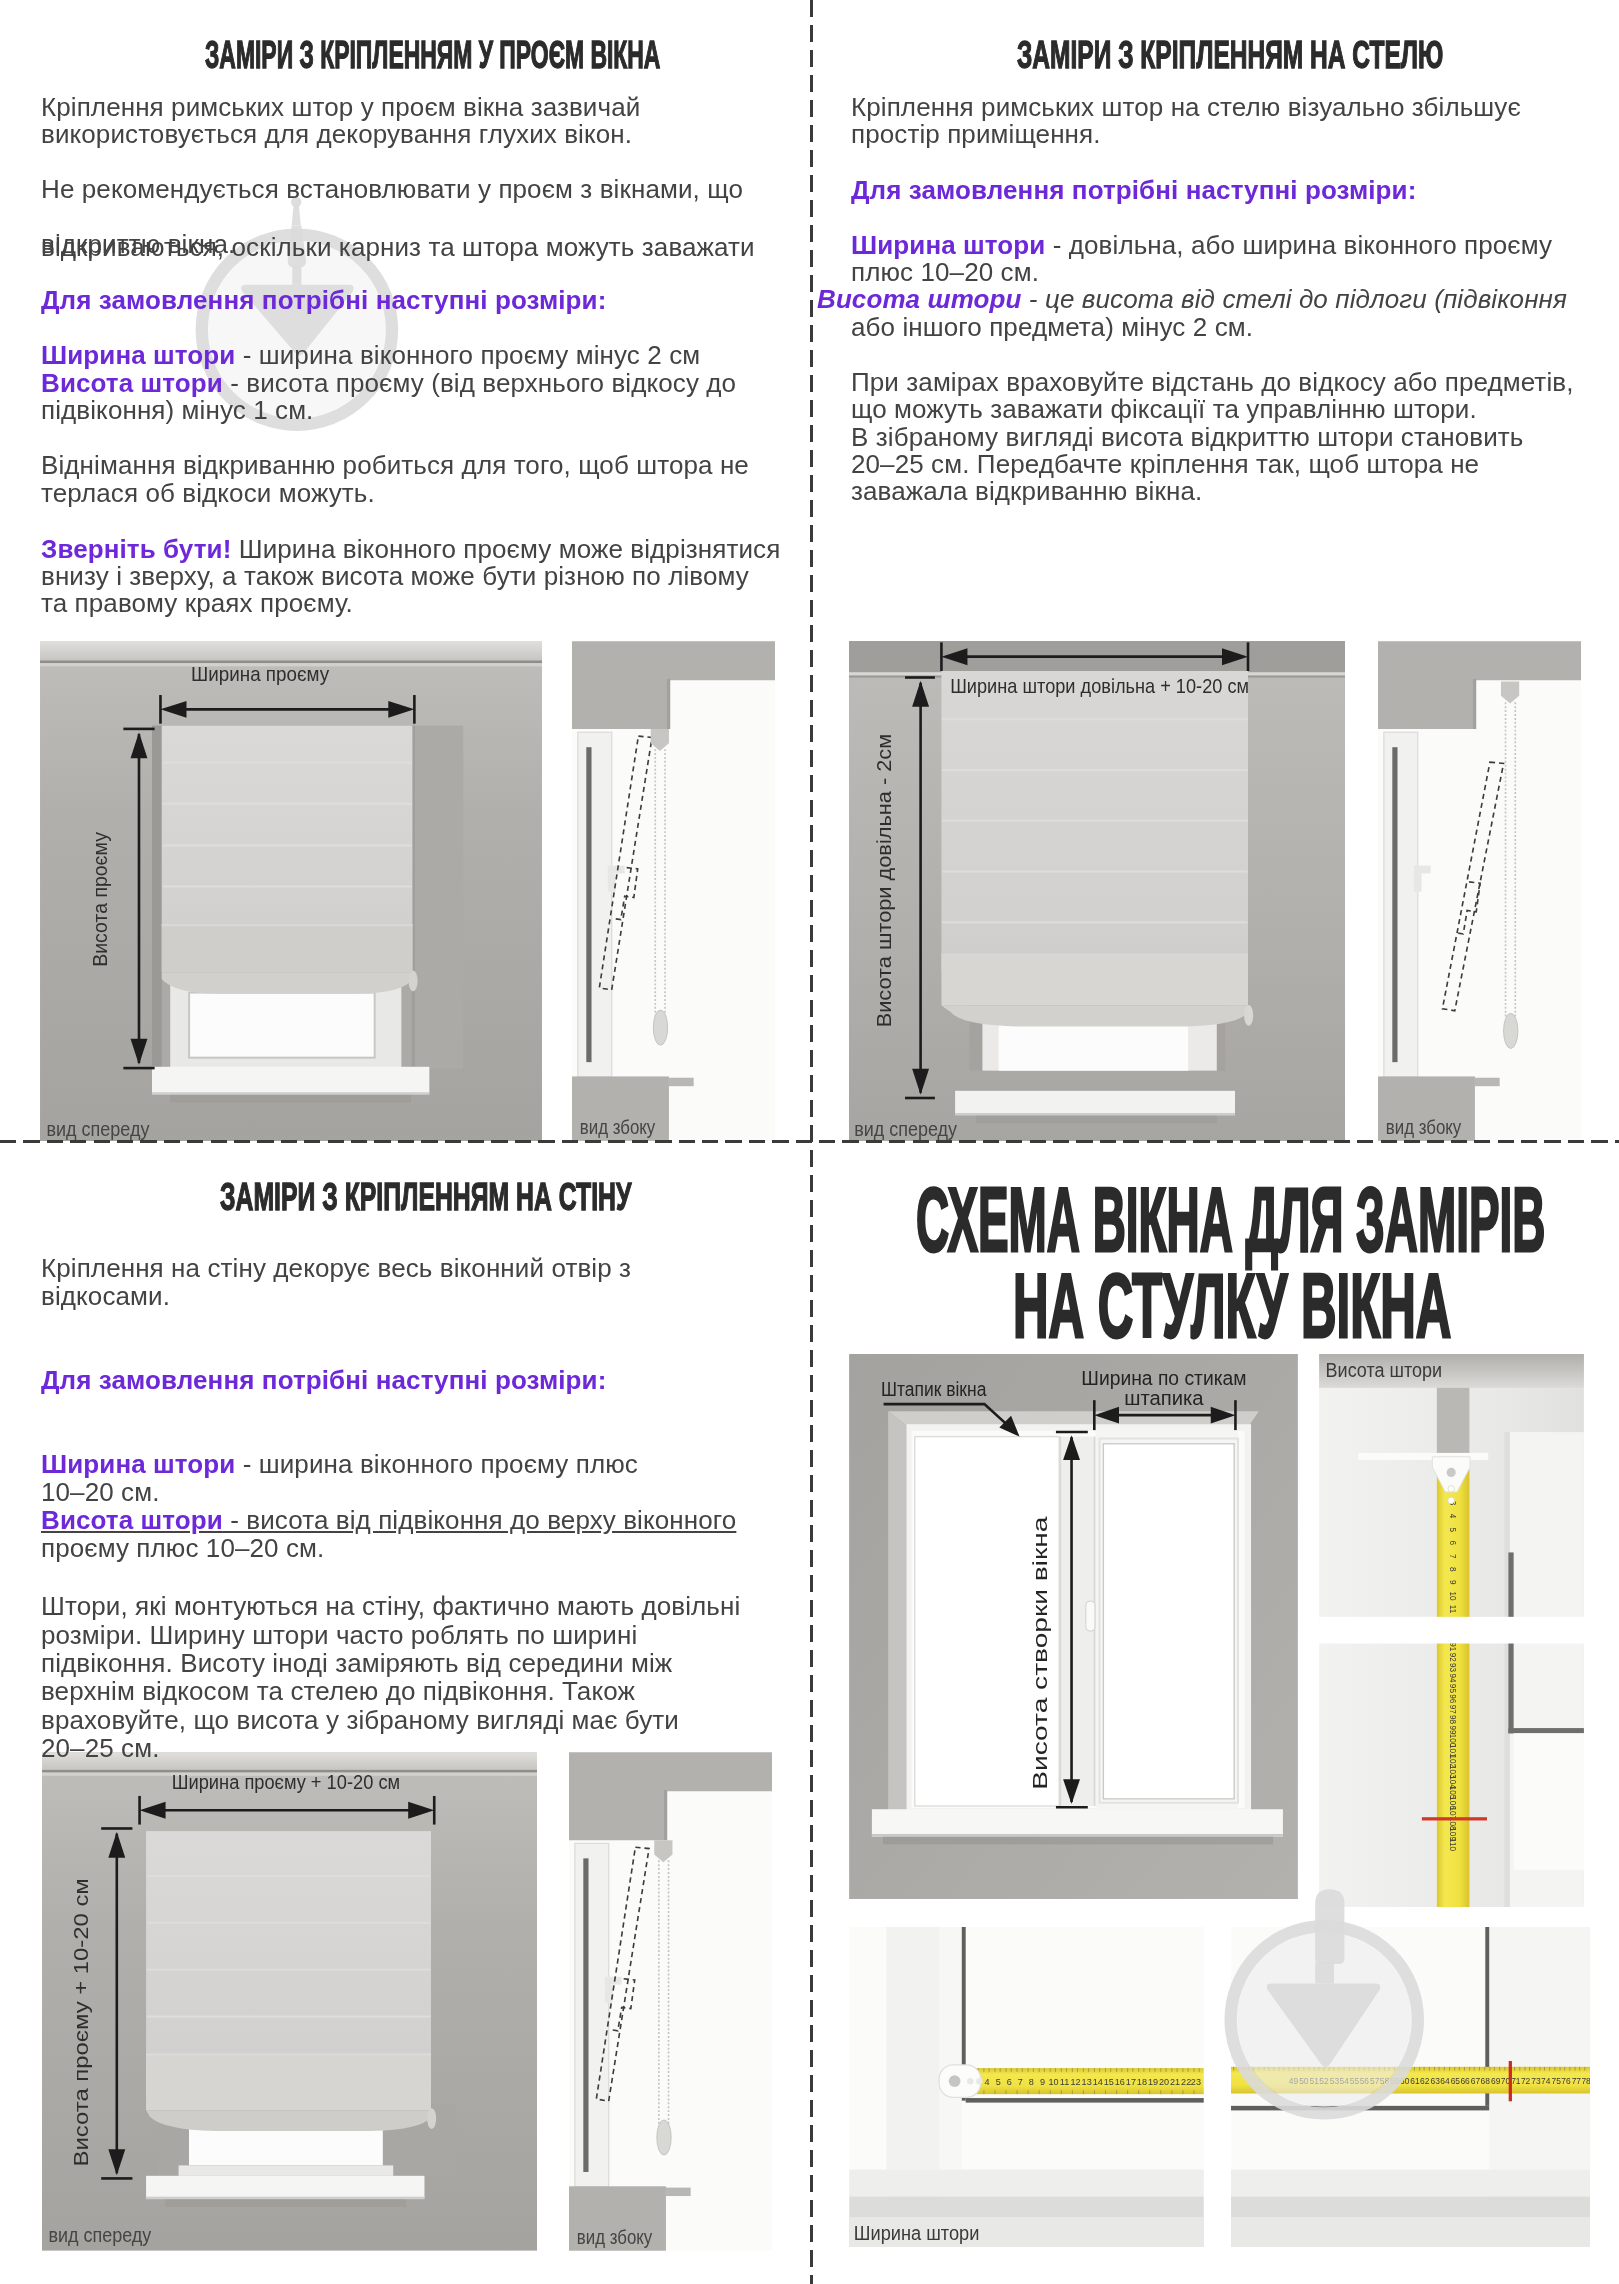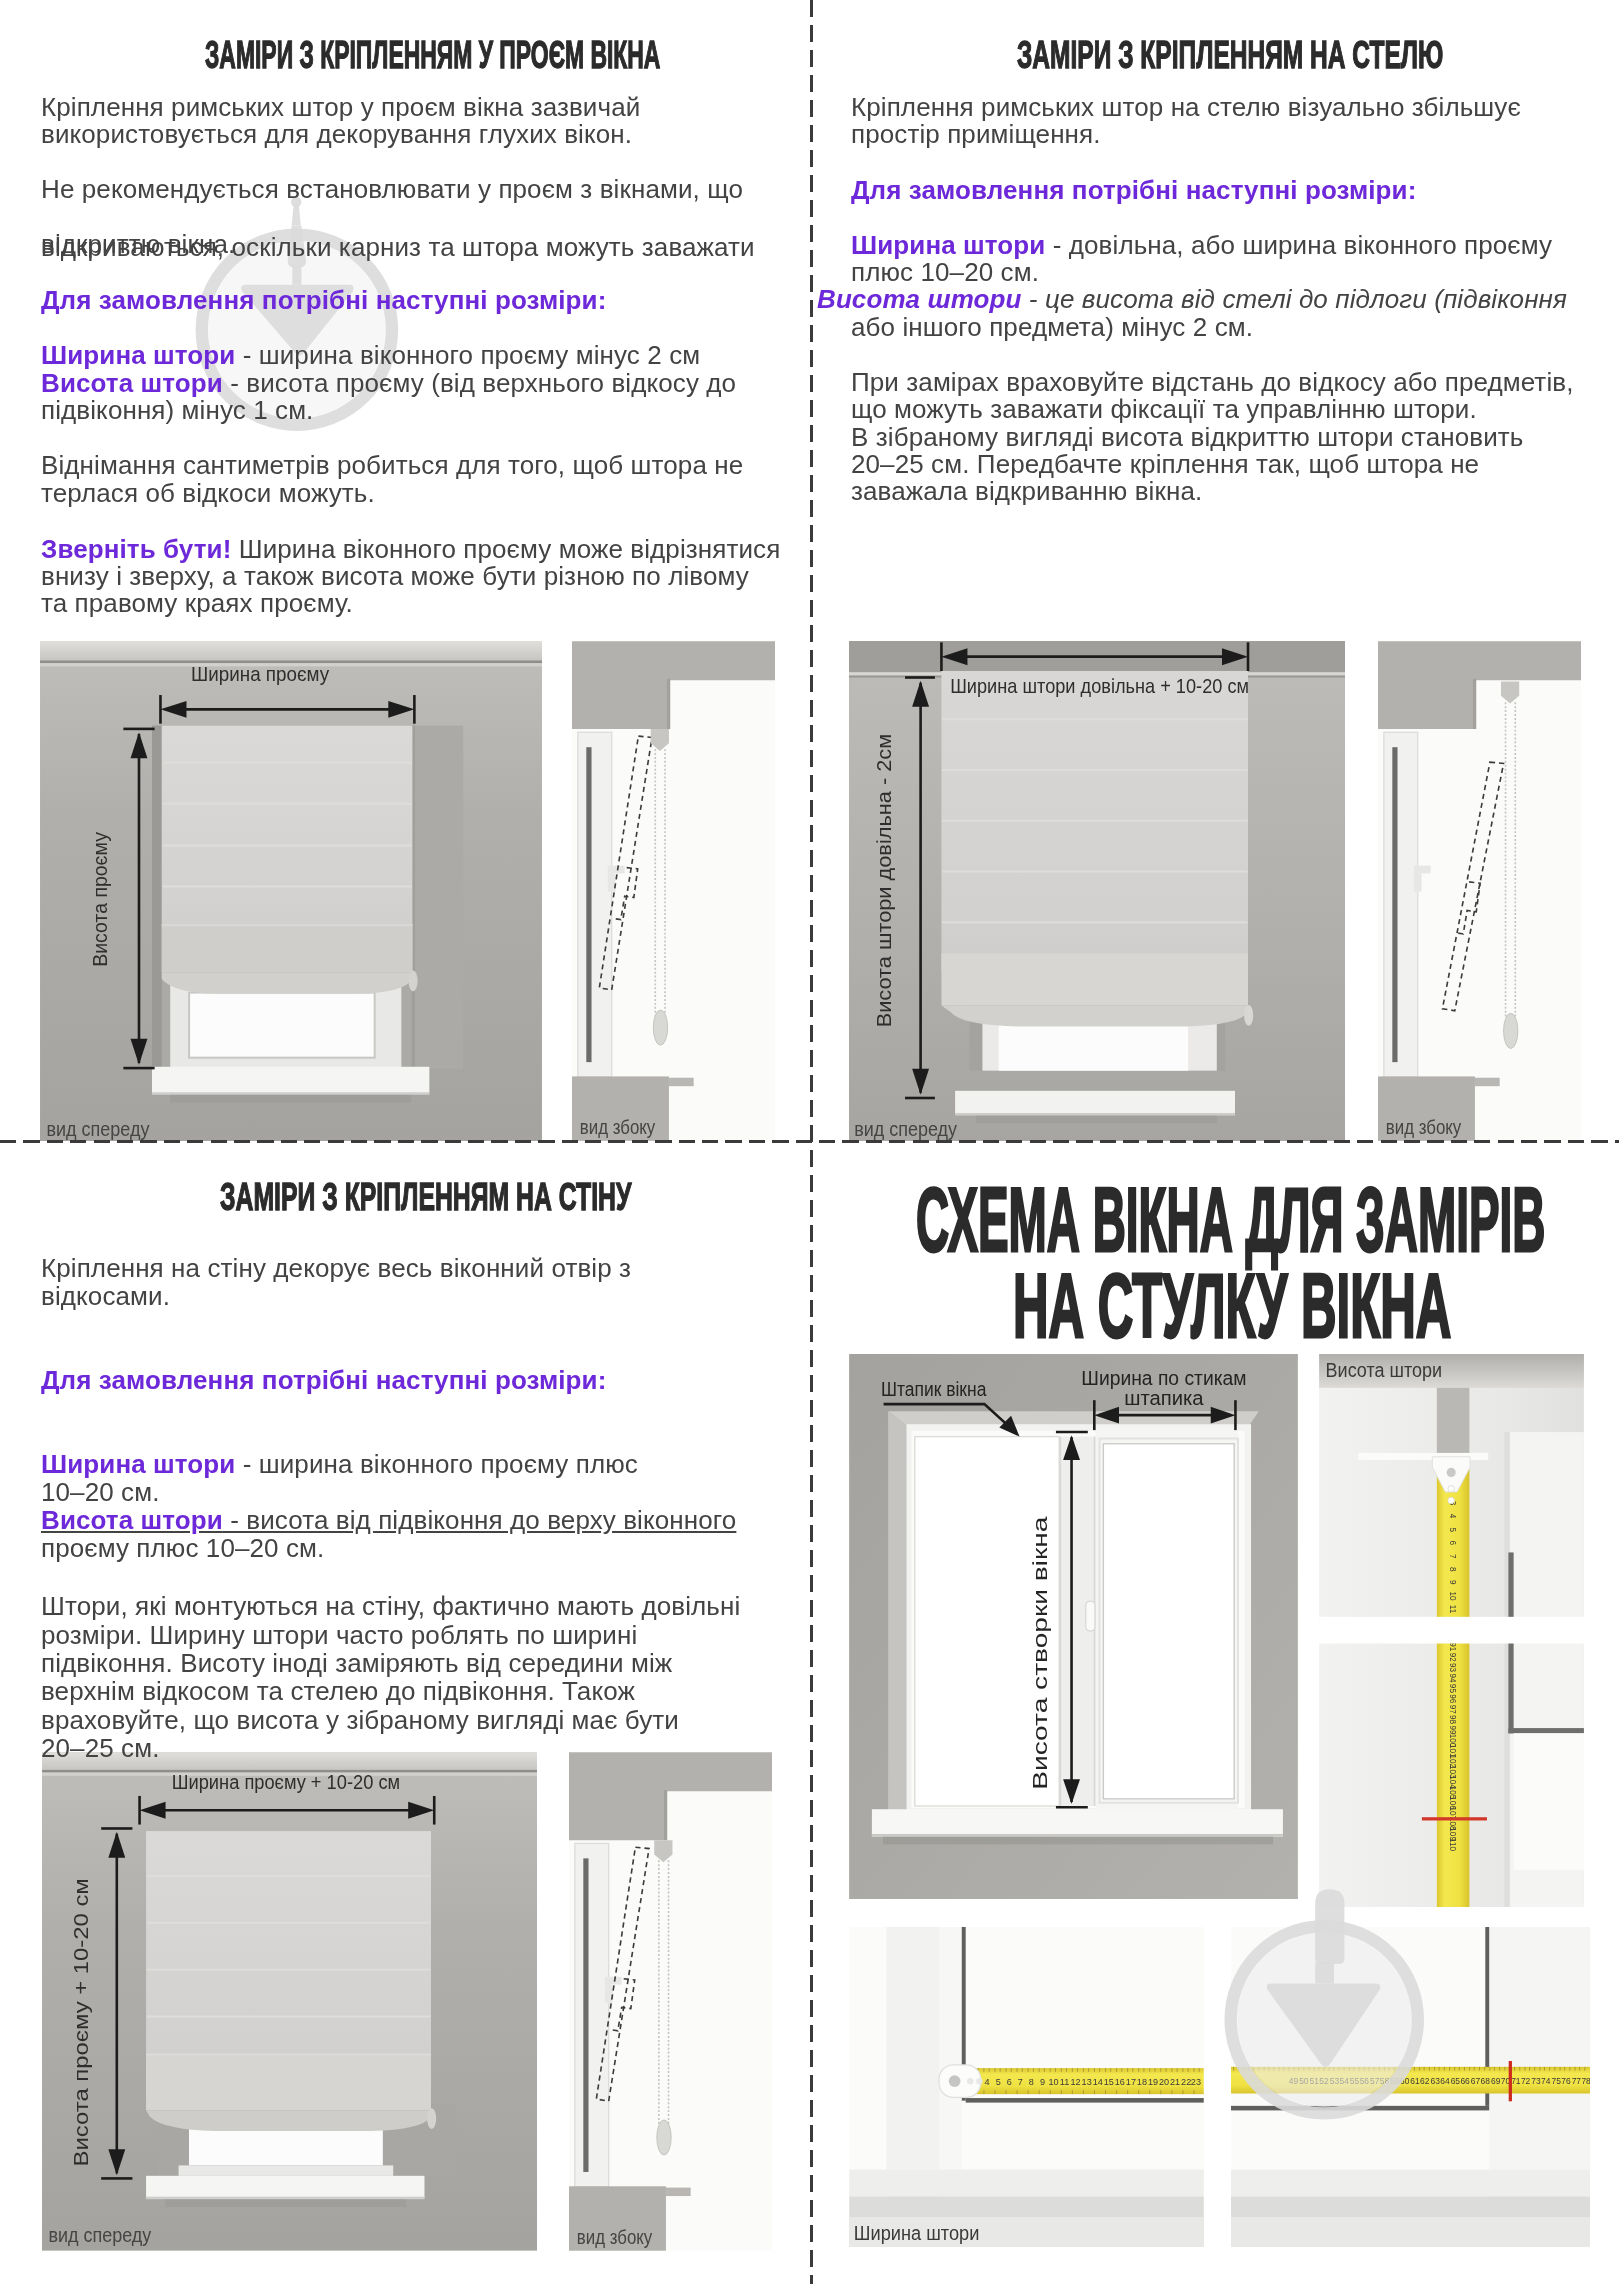--- a/index.html
+++ b/index.html
@@ -49,21 +49,21 @@
 
 <div class="ln" style="left:41px;top:94px;">Кріплення римських штор у проєм вікна зазвичай</div>
 <div class="ln" style="left:41px;top:121px;">використовується для декорування глухих вікон.</div>
 <div class="ln" style="left:41px;top:176px;">Не рекомендується встановлювати у проєм з вікнами, що</div>
 <div class="ln" style="left:41px;top:204px;margin-top:30px;">відкриваються, оскільки карниз та штора можуть заважати</div>
 <div class="ln" style="left:41px;top:231px;">відкриттю вікна.</div>
 <div class="ln" style="left:41px;top:287px;"><b>Для замовлення потрібні наступні розміри:</b></div>
 <div class="ln" style="left:41px;top:342px;"><b>Ширина штори</b> - ширина віконного проєму мінус 2 см</div>
 <div class="ln" style="left:41px;top:370px;"><b>Висота штори</b> - висота проєму (від верхнього відкосу до</div>
 <div class="ln" style="left:41px;top:397px;">підвіконня) мінус 1 см.</div>
-<div class="ln" style="left:41px;top:452px;">Віднімання сантиметрів робиться для того, щоб штора не</div>
+<div class="ln" style="left:41px;top:452px;">Віднімання відкриванню робиться для того, щоб штора не</div>
 <div class="ln" style="left:41px;top:480px;">терлася об відкоси можуть.</div>
 <div class="ln" style="left:41px;top:536px;"><b>Зверніть бути!</b> Ширина віконного проєму може відрізнятися</div>
 <div class="ln" style="left:41px;top:563px;">внизу і зверху, а також висота може бути різною по лівому</div>
 <div class="ln" style="left:41px;top:590px;">та правому краях проєму.</div>
 
 <div class="hwrap" style="left:1001px;top:36px;"><span class="hh" id="h2" style="font-size:38px;line-height:38px;transform:scaleX(0.6458);">ЗАМІРИ З КРІПЛЕННЯМ НА СТЕЛЮ</span></div>
 
 <div class="ln" style="left:851px;top:94px;">Кріплення римських штор на стелю візуально збільшує</div>
 <div class="ln" style="left:851px;top:121px;">простір приміщення.</div>
 <div class="ln" style="left:851px;top:177px;"><b>Для замовлення потрібні наступні розміри:</b></div>

